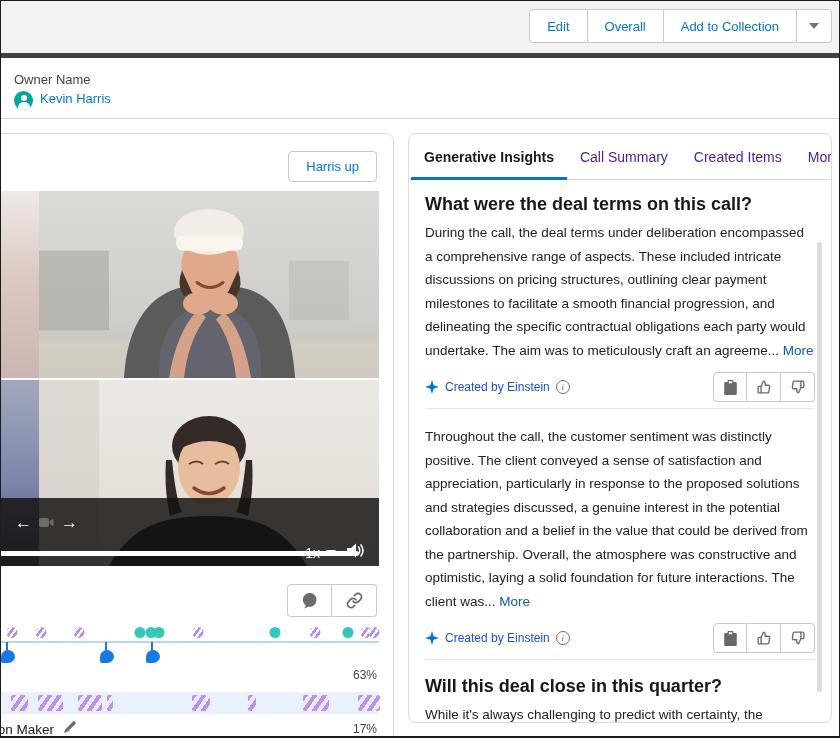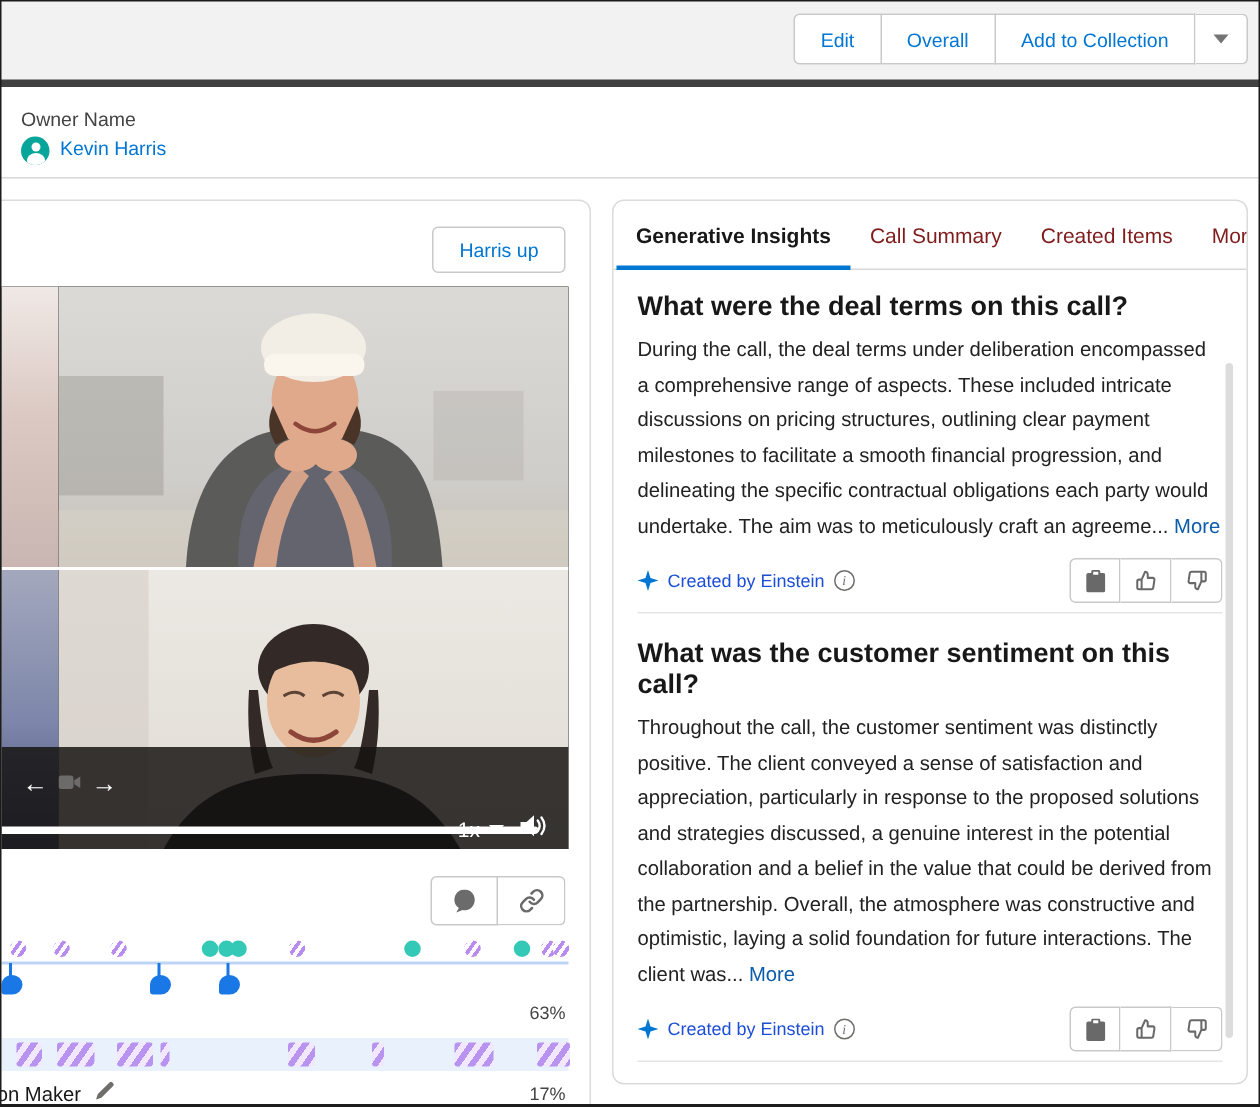--- a/index.html
+++ b/index.html
@@ -73,21 +73,21 @@
   .track { position:absolute; left:12px; top:558px; width:378px; height:22px; background:var(--track-bg); }
   .seg { position:absolute; top:3px; height:16px; border-radius:2px;
          background:repeating-linear-gradient(125deg,#b893ef 0 4px,#f1e8fd 4px 8px); cursor:pointer; }
   .speaker-row { position:absolute; left:-28px; top:586px; display:flex; align-items:center; gap:9px; }
   .speaker-label { font-size:13.5px; color:#181818; white-space:nowrap; }
   .pct17 { top:588px; }
 
   
   .right-card { position:absolute; left:408px; top:133px; width:424px; height:590px; background:#fff; border:1px solid #dddbda; border-radius:8px; overflow:hidden; }
   .tabs { display:flex; align-items:stretch; height:46px; border-bottom:1px solid #d8d8d8; padding-left:2px; }
-  .tab { position:relative; display:flex; align-items:center; gap:6px; padding:0 13px; font-size:14px; color:#7f1d1d; cursor:pointer; white-space:nowrap; }
+  .tab { position:relative; display:flex; align-items:center; gap:6px; padding:0 13px; font-size:14px; color:#4c1d95; cursor:pointer; white-space:nowrap; }
   .tab.active { font-weight:bold; color:#181818; }
   .tab.active::after { content:""; position:absolute; left:0; right:0; bottom:-1px; height:3px; background:var(--accent); }
   .insights-body { padding:14px 16px 0; position:relative; }
   .q-title { font-size:18px; font-weight:bold; color:#181818; margin:0 0 6px; }
   .q-answer { font-size:13.5px; line-height:23.5px; color:#222; margin:0 0 9px; }
   .more-link { color:var(--link); text-decoration:none; cursor:pointer; }
   .q-footer { display:flex; align-items:center; height:32px; margin-bottom:5px; }
   .einstein-label { font-size:12px; color:#1d4ed8; margin-left:6px; }
   .info-badge { margin-left:6px; width:14px; height:14px; border:1px solid #706e6b; border-radius:50%; color:#706e6b; font-size:9px; line-height:12px; text-align:center; font-style:italic; font-family:"Liberation Serif",serif; cursor:pointer; }
   .fb-group { margin-left:auto; display:flex; height:30px; }
@@ -305,21 +305,20 @@
         </button>
         <button class="fbtn">
           <svg width="14" height="14" viewBox="0 0 24 24" fill="none" stroke="#696969" stroke-width="2.3" stroke-linejoin="round" style="transform:rotate(180deg)">
               <path d="M14 9V5a3 3 0 0 0-3-3l-4 9v11h11.28a2 2 0 0 0 2-1.7l1.38-9a2 2 0 0 0-2-2.3zM7 22H4a2 2 0 0 1-2-2v-7a2 2 0 0 1 2-2h3"></path>
             </svg>
         </button>
       </div>
     </div>
     <hr class="divider">
 
-    <h3 class="q-title">What was the customer sentiment on this call?</h3>
     <p class="q-answer"><span>Throughout the call, the customer sentiment was distinctly positive. The client conveyed a sense of satisfaction and appreciation, particularly in response to the proposed solutions and strategies discussed, a genuine interest in the potential collaboration and a belief in the value that could be derived from the partnership. Overall, the atmosphere was constructive and optimistic, laying a solid foundation for future interactions. The client was...</span> <a class="more-link">More</a></p>
     <div class="q-footer">
       <svg width="14" height="14" viewBox="0 0 16 16">
           <path d="M8 0 L9.9 6.1 L16 8 L9.9 9.9 L8 16 L6.1 9.9 L0 8 L6.1 6.1 Z" fill="#0176d3"></path>
         </svg>
       <span class="einstein-label">Created by Einstein</span>
       <span class="info-badge">i</span>
       <div class="fb-group">
         <button class="fbtn">
           <svg width="13" height="15" viewBox="0 0 13 15">

